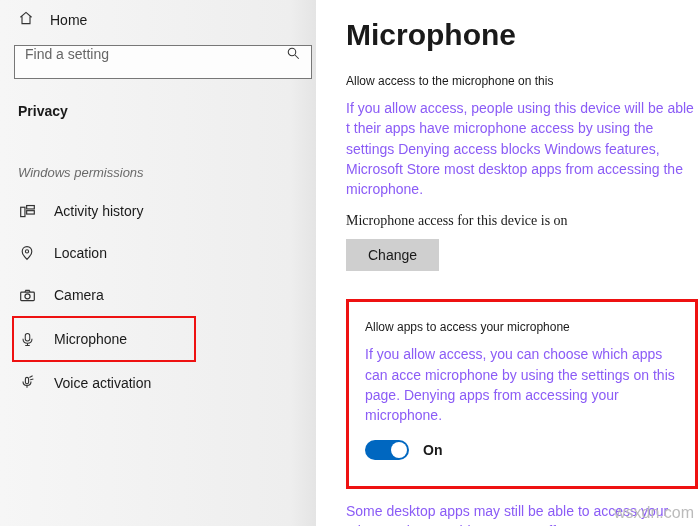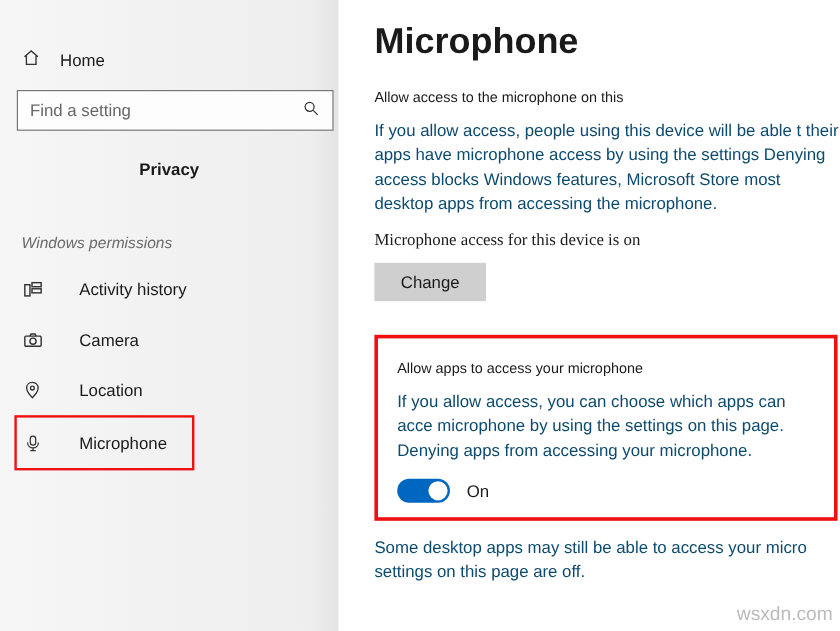--- a/index.html
+++ b/index.html
@@ -7,60 +7,58 @@
     font-family: "Segoe UI", -apple-system, sans-serif;
     font-size: 14px;
     color: #1a1a1a;
     background: #fff;
     width: 700px;
     height: 526px;
     overflow: hidden;
     display: flex;
   }
   .sidebar {
-    width: 282px;
+    width: 316px;
     height: 100%;
     background: linear-gradient(to right, #f6f6f6 0%, #eeeeee 92%, #e4e4e4 100%);
-    padding: 32px 0 0 0;
+    padding: 2px 0 0 0;
   }
   .home-row {
     display: flex;
     align-items: center;
     padding: 8px 18px 12px 18px;
     gap: 16px;
   }
   .home-row span.lbl { font-size: 14px; color: #1a1a1a; }
   .search-box {
     margin: 4px 4px 14px 14px;
     border: 1px solid #777;
     background: #fdfdfd;
     height: 34px;
     display: flex;
-    align-items: center;
     padding: 0 10px;
     justify-content: space-between;
   }
   .search-box .ph { color: #666; font-size: 14px; }
   .category {
     padding: 10px 18px 22px 18px;
     font-size: 14px;
     font-weight: 600;
     color: #1a1a1a;
-    text-align: center;
   }
   .group-label {
     padding: 24px 18px 10px 18px;
     font-size: 13px;
     color: #6a6a6a;
     font-style: italic;
   }
   .nav-item {
     display: flex;
     align-items: center;
-    gap: 30px;
+    gap: 18px;
     padding: 12px 18px;
     font-size: 14px;
     color: #1a1a1a;
     cursor: default;
   }
   .nav-item .ic { width: 18px; height: 18px; flex: 0 0 18px; display:flex; align-items:center; justify-content:center; }
   .highlight-red {
     border: 2px solid #e11;
     margin-left: 12px;
     margin-right: 120px;
@@ -77,21 +75,21 @@
     font-weight: 600;
     margin-bottom: 22px;
   }
   .main h2 {
     font-size: 12px;
     font-weight: 400;
     margin-bottom: 10px;
   }
   .desc {
     font-size: 14px;
-    color: #0c4a6e;
+    color: #8b5cf6;
     line-height: 1.45;
     margin-bottom: 14px;
   }
   .status-line {
     font-size: 14px;
     color: #1a1a1a;
     margin-bottom: 10px;
     font-family: Liberation Serif, serif;
   }
   .btn {
@@ -99,25 +97,25 @@
     background: #cfcfcf;
     border: none;
     padding: 8px 22px;
     font-size: 14px;
     color: #1a1a1a;
     margin-bottom: 28px;
     text-align: right;
   }
   .red-box {
     border: 3px solid #e11;
-    padding: 18px 10px 12px 16px;
+    padding: 18px 10px 26px 16px;
     margin-right: 2px;
     margin-bottom: 12px;
   }
-  .toggle-row { display: flex; align-items: center; gap: 14px; margin-top: 12px;}
+  .toggle-row { display: flex; align-items: center; gap: 14px; margin-top: 12px; font-weight: bold;}
   .toggle {
     width: 44px; height: 20px; border-radius: 10px;
     background: #0067c0; position: relative;
   }
   .toggle::after {
     content:""; position:absolute; right:2px; top:2px;
     width:16px; height:16px; border-radius:50%; background:#fff;
   }
   .watermark {
     position: absolute;
@@ -162,49 +160,59 @@
           <rect x="9" y="3" width="9" height="4"></rect>
           <rect x="9" y="9" width="9" height="4"></rect>
         </svg>
     </span>
     <span>Activity history</span>
   </div>
 
 
   <div class="nav-item">
     <span class="ic">
+      <svg viewBox="0 0 20 20" width="16" height="16">
+          <path d="M10 2 C6 2 4 5 4 8 C4 12 10 18 10 18 C10 18 16 12 16 8 C16 5 14 2 10 2 Z"></path>
+          <circle cx="10" cy="8" r="2"></circle>
+        </svg>
+    </span>
+    <span>Location</span>
+  </div>
+
+  <div class="nav-item">
+    <span class="ic">
       <svg viewBox="0 0 20 20" width="17" height="17">
           <rect x="2" y="6" width="16" height="10" rx="1"></rect>
           <circle cx="10" cy="11" r="3"></circle>
           <path d="M7 6 L8 4 H12 L13 6"></path>
         </svg>
     </span>
     <span>Camera</span>
   </div>
 
-  <div class="nav-item">
-    <span class="ic">
-      <svg viewBox="0 0 20 20" width="16" height="16">
-          <path d="M10 2 C6 2 4 5 4 8 C4 12 10 18 10 18 C10 18 16 12 16 8 C16 5 14 2 10 2 Z"></path>
-          <circle cx="10" cy="8" r="2"></circle>
-        </svg>
-    </span>
-    <span>Location</span>
-  </div>
-
   <div class="nav-item highlight-red">
     <span class="ic">
       <svg viewBox="0 0 20 20" width="15" height="15">
           <rect x="7" y="2" width="6" height="10" rx="3"></rect>
           <path d="M4 9 C4 13 7 15 10 15 C13 15 16 13 16 9 M10 15 V18 M7 18 H13"></path>
         </svg>
     </span>
     <span>Microphone</span>
   </div>
 
+  <div class="nav-item">
+    <span class="ic">
+      <svg viewBox="0 0 20 20" width="16" height="16">
+          <rect x="8" y="3" width="4" height="8" rx="2"></rect>
+          <path d="M5 8 C5 12 8 13 10 13 C12 13 15 12 15 8 M10 13 V16"></path>
+          <path d="M13 3 L17 1 M14 6 L18 5"></path>
+        </svg>
+    </span>
+    <span>Voice activation</span>
+  </div>
 
 </div>
 
 <div class="main">
   <h1>Microphone</h1>
 
   <h2>Allow access to the microphone on this</h2>
   <div class="desc">If you allow access, people using this device will be able t their apps have microphone access by using the settings Denying access blocks Windows features, Microsoft Store most desktop apps from accessing the microphone.</div>
   <div class="status-line">Microphone access for this device is on</div>
   <button class="btn">Change</button>

